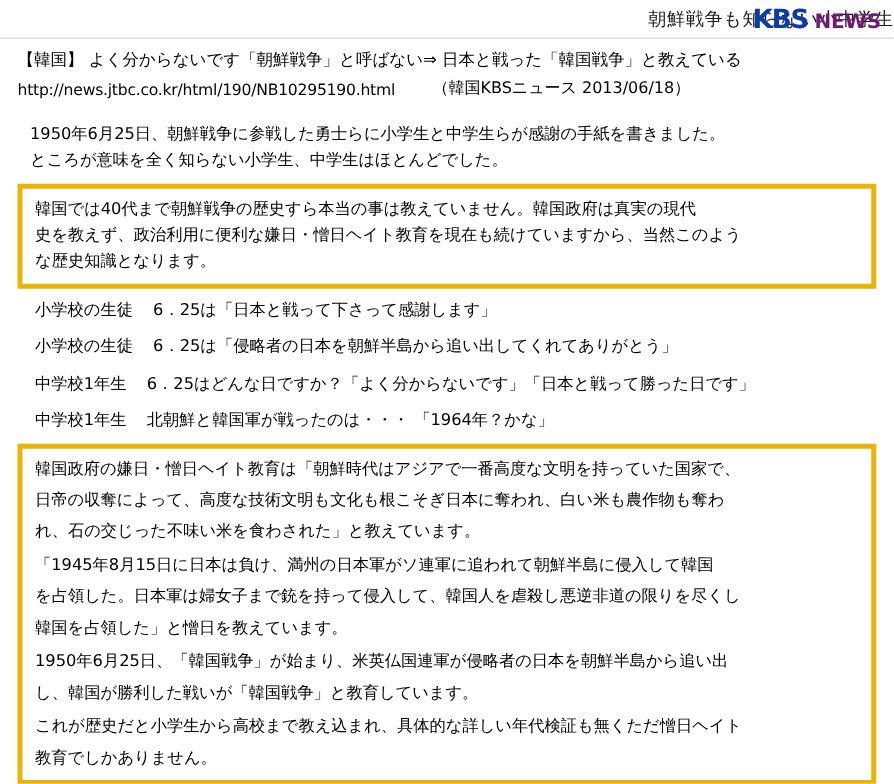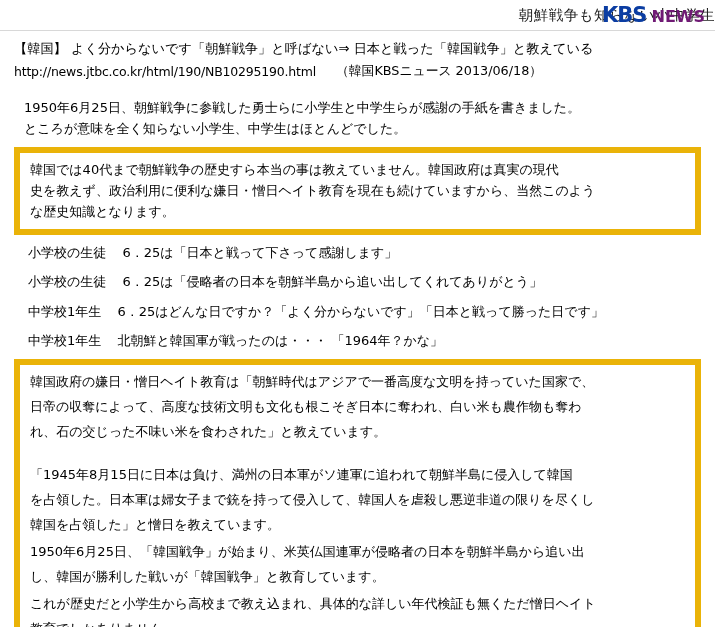--- a/index.html
+++ b/index.html
@@ -65,41 +65,41 @@
   }
   .lead {
     font-size: 13.2px;
     line-height: 1.55;
     margin-bottom: 2px;
   }
   .url-line {
     display: flex;
     align-items: center;
     flex-wrap: wrap;
-    gap: 6px;
+    gap: 16px;
     font-size: 13px;
     margin-bottom: 4px;
   }
   .url {
     font-family: "DejaVu Sans", "Liberation Sans", sans-serif;
     font-size: 12.5px;
     letter-spacing: -0.2px;
   }
   .source {
     font-size: 12.8px;
     margin-left: 14px;
   }
   .para {
     margin: 16px 0 4px 10px;
     font-size: 13px;
     line-height: 1.6;
   }
   
   .redbox {
-    border: 6px solid #eab308;
+    border: 4px solid #eab308;
     margin: 7px 0 7px 0;
     padding: 6px 8px 7px 10px;
     line-height: 1.62;
     font-size: 13px;
   }
   .redbox p {
     margin: 0 0 4px 0;
   }
   .redbox p:last-child {
     margin-bottom: 0;
@@ -183,21 +183,21 @@
         <span>北朝鮮と韓国軍が戦ったのは・・・ 「1964年？かな」</span>
       </div>
     </div>
 
     <div class="redbox">
       <div>
         <p>韓国政府の嫌日・憎日ヘイト教育は「朝鮮時代はアジアで一番高度な文明を持っていた国家で、</p>
         <p>日帝の収奪によって、高度な技術文明も文化も根こそぎ日本に奪われ、白い米も農作物も奪わ</p>
         <p>れ、石の交じった不味い米を食わされた」と教えています。</p>
       </div>
-      <div style="margin-top:22px;">
+      <div style="margin-top:6px;">
         <p>「1945年8月15日に日本は負け、満州の日本軍がソ連軍に追われて朝鮮半島に侵入して韓国</p>
         <p>を占領した。日本軍は婦女子まで銃を持って侵入して、韓国人を虐殺し悪逆非道の限りを尽くし</p>
         <p>韓国を占領した」と憎日を教えています。</p>
       </div>
       <div style="margin-top:6px;">
         <p>1950年6月25日、「韓国戦争」が始まり、米英仏国連軍が侵略者の日本を朝鮮半島から追い出</p>
         <p>し、韓国が勝利した戦いが「韓国戦争」と教育しています。</p>
       </div>
       <div style="margin-top:6px;">
         <p>これが歴史だと小学生から高校まで教え込まれ、具体的な詳しい年代検証も無くただ憎日ヘイト</p>

